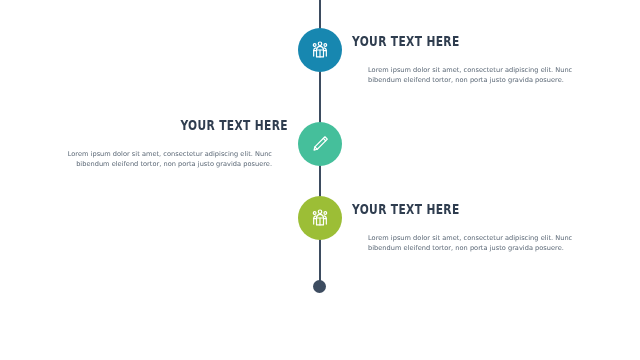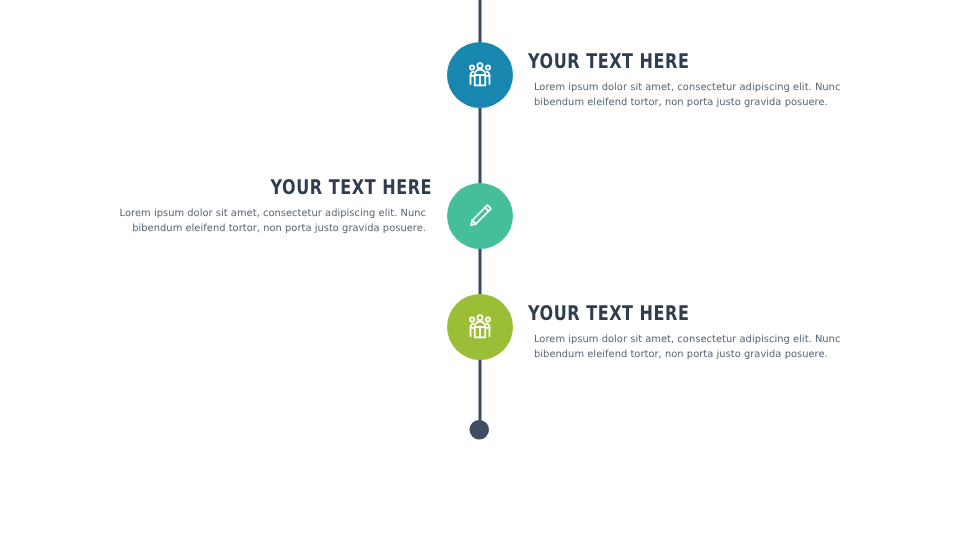--- a/index.html
+++ b/index.html
@@ -96,21 +96,21 @@
     color: #2f3d4f;
     text-transform: uppercase;
     transform: scaleX(0.88);
     transform-origin: left center;
   }
   .txt-left .heading {
     transform-origin: right center;
   }
 
   .body {
-    margin: 4px;
+    margin: 16px;
     font-family: "DejaVu Sans", sans-serif;
     font-size: 6.6px;
     line-height: 10.4px;
     color: #5a6775;
     letter-spacing: 0.02px;
   }
 </style>
 </head>
 <body>
 

